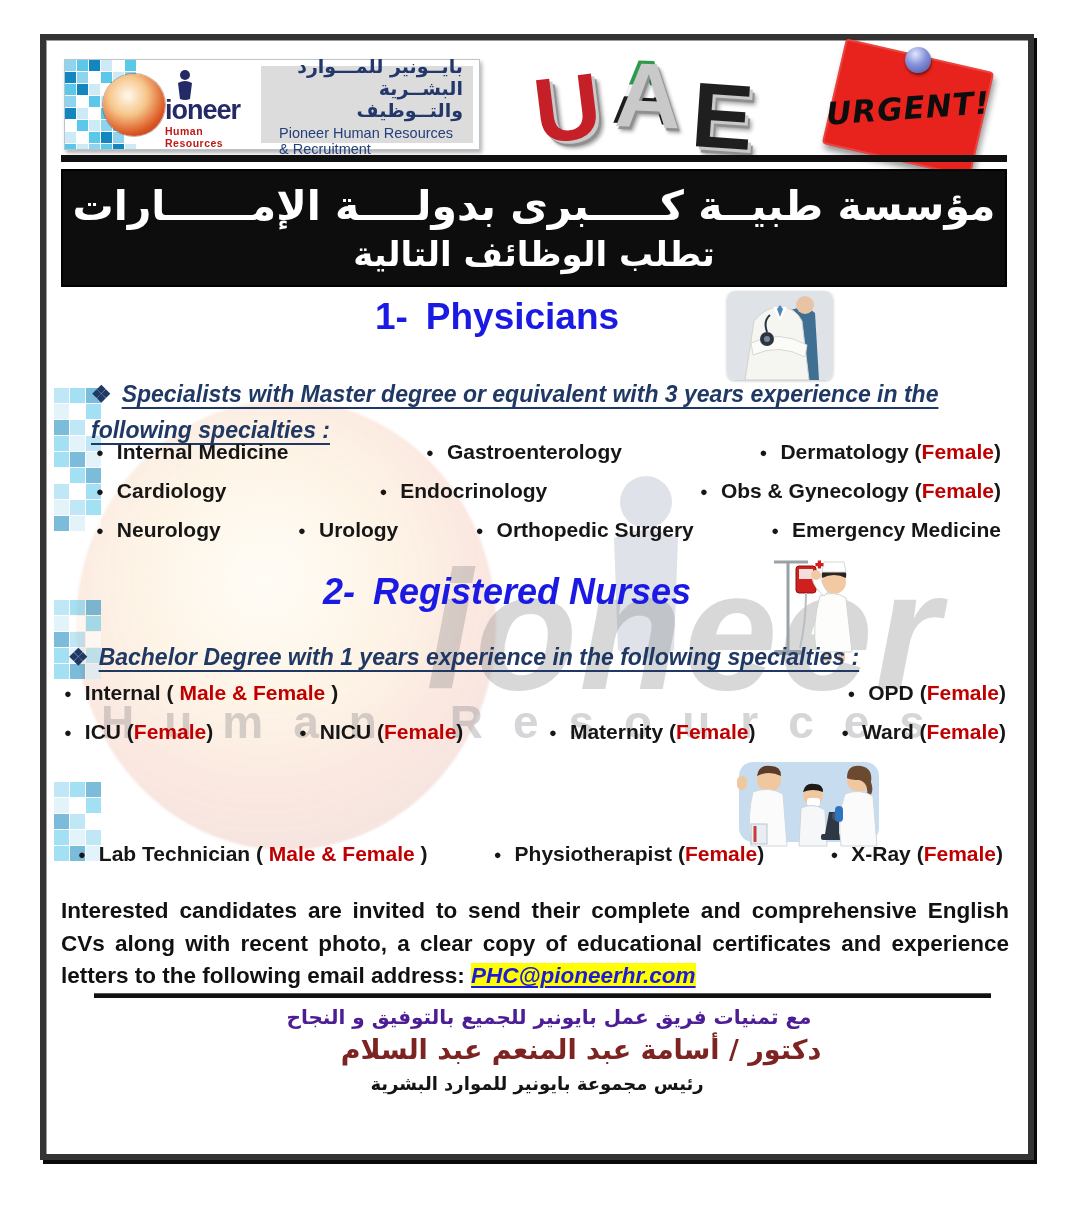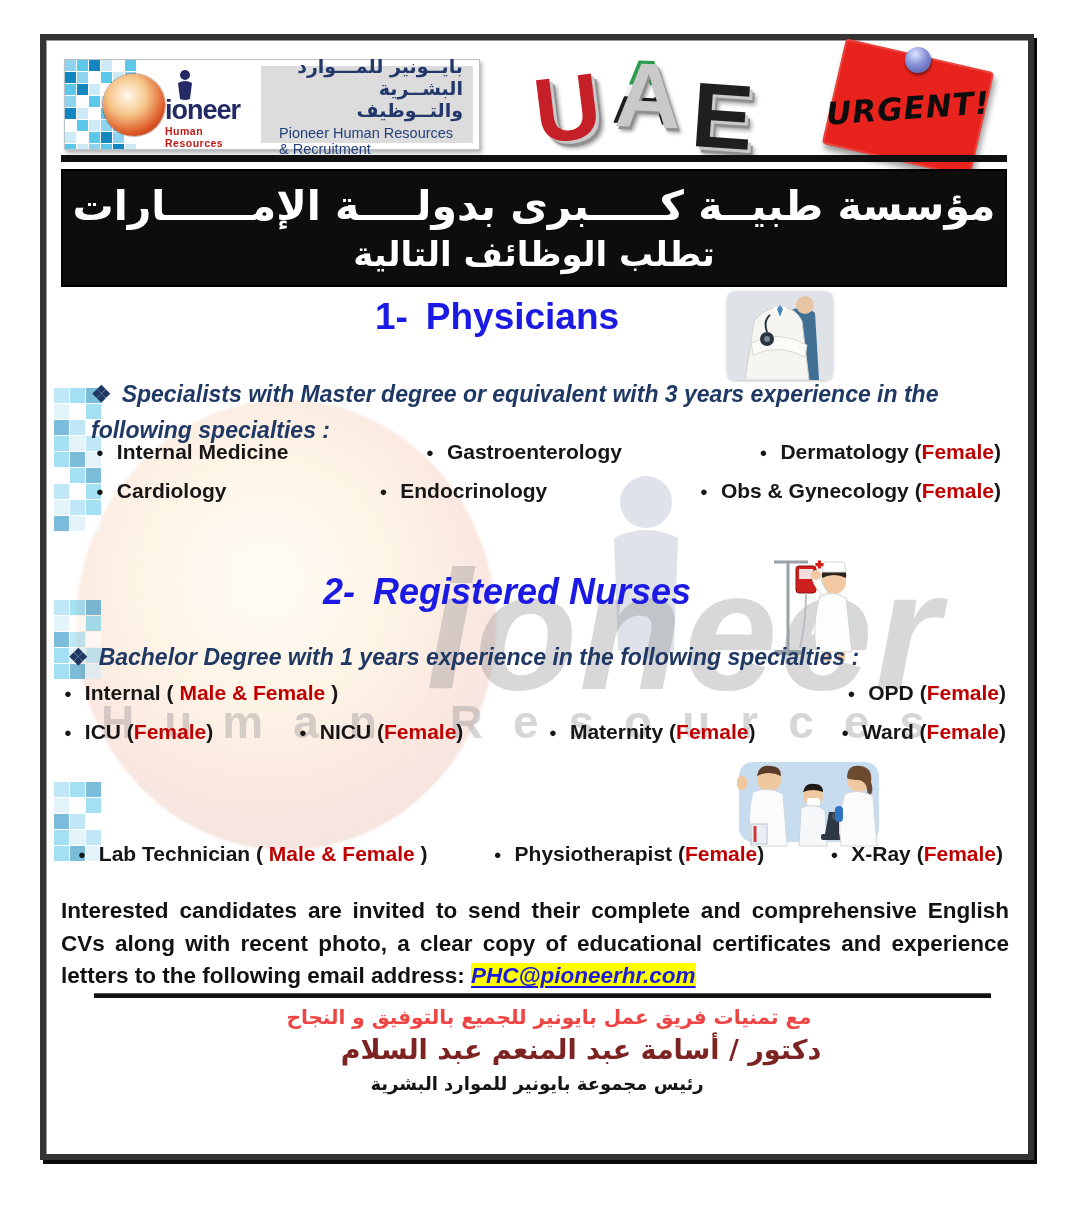--- a/index.html
+++ b/index.html
@@ -71,21 +71,21 @@
 
   
   .sec-head { position:absolute; width:100%; text-align:center; color:#1a1ae4; font-weight:bold; }
   .sec-head .num { margin-right:18px; }
   .h1 { top:256px; font-size:37px; left:-40px; }
   .h2 { top:531px; font-size:36px; left:-30px; font-style:italic; }
   .h3 { top:738px; font-size:36px; left:-40px; font-style:italic; }
 
   .req { position:absolute; color:#1f3864; font-weight:bold; font-style:italic; font-size:23px; line-height:1.55; }
   .req .diamond { margin-right:10px; font-style:normal; }
-  .req .req-text { text-underline-offset:5px; text-decoration-thickness:2px; }
+  .req .req-text { text-decoration:underline; text-underline-offset:5px; text-decoration-thickness:2px; }
   .req1 { left:45px; top:337px; width:890px; }
   .req2 { left:22px; top:600px; width:930px; }
 
   .blist { position:absolute; }
   .blist1 { left:50px; top:400px; width:905px; }
   .blist2 { left:18px; top:641px; width:942px; }
   .blist3 { left:32px; top:802px; width:925px; }
   .bullet-row { display:flex; justify-content:space-between; align-items:baseline; margin-bottom:15px; }
   .bullet-item { font-size:21px; font-weight:bold; color:#161616; white-space:nowrap; }
   .bullet-item .dot { display:inline-block; margin-right:13px; transform:translateY(-2px); font-size:19px; }
@@ -100,21 +100,21 @@
   .contact { position:absolute; left:15px; top:855px; width:948px; font-size:22.5px; font-weight:bold;
     color:#111; text-align:justify; line-height:1.45; }
   .email-link { color:#1c1cd8; font-style:italic; background:#ffff00; text-decoration:underline;
     text-decoration-thickness:2px; text-underline-offset:3px; cursor:pointer; }
 
   .foot-rule { position:absolute; left:48px; top:953px; width:897px; height:5px; background:#111;
     border-top:1px solid #555; }
 
   .foot { position:absolute; width:100%; text-align:center; font-family:"DejaVu Sans",sans-serif;
     direction:rtl; font-weight:bold; }
-  .foot-wish { top:965px; font-size:20px; color:#ef4444;padding-left:24px; }
+  .foot-wish { top:965px; font-size:20px; color:#4c1d95;padding-left:24px; }
   .foot-name { top:994px; font-size:27px; color:#7d2422;margin-left:44px; }
   .foot-title { top:1033px; font-size:18px; color:#141414; }
 </style>
 </head>
 <body>
 
 <div class="page">
   <div class="frame">
     <div class="inner">
 
@@ -300,20 +300,26 @@
       <div class="blist blist1">
           <div class="bullet-row">
             <span class="bullet-item"><span class="dot" style="font-size: 13px;">●</span><span>Internal Medicine</span></span>
             <span class="bullet-item"><span class="dot" style="font-size: 13px;">●</span><span>Gastroenterology</span></span>
             <span class="bullet-item"><span class="dot" style="font-size: 13px;">●</span><span>Dermatology</span><span> (</span><span class="gender">Female</span><span>)</span></span>
           </div>
           <div class="bullet-row">
             <span class="bullet-item"><span class="dot" style="font-size: 13px;">●</span><span>Cardiology</span></span>
             <span class="bullet-item"><span class="dot" style="font-size: 13px;">●</span><span>Endocrinology</span></span>
             <span class="bullet-item"><span class="dot" style="font-size: 13px;">●</span><span>Obs &amp; Gynecology</span><span> (</span><span class="gender">Female</span><span>)</span></span>
+          </div>
+          <div class="bullet-row">
+            <span class="bullet-item"><span class="dot" style="font-size: 13px;">●</span><span>Neurology</span></span>
+            <span class="bullet-item"><span class="dot" style="font-size: 13px;">●</span><span>Urology</span></span>
+            <span class="bullet-item"><span class="dot" style="font-size: 13px;">●</span><span>Orthopedic Surgery</span></span>
+            <span class="bullet-item"><span class="dot" style="font-size: 13px;">●</span><span>Emergency Medicine</span></span>
           </div>
         </div>
 
       <div class="sec-head h2">
         <span class="num">2-</span><span>Registered Nurses</span>
       </div>
       <div class="photo photo-nurse">
         <svg width="112" height="112" viewBox="0 0 112 112">
           <line x1="26" y1="10" x2="26" y2="100" stroke="#9aa2a8" stroke-width="3"></line>
           <path d="M12 10 H46" stroke="#9aa2a8" stroke-width="3"></path>

